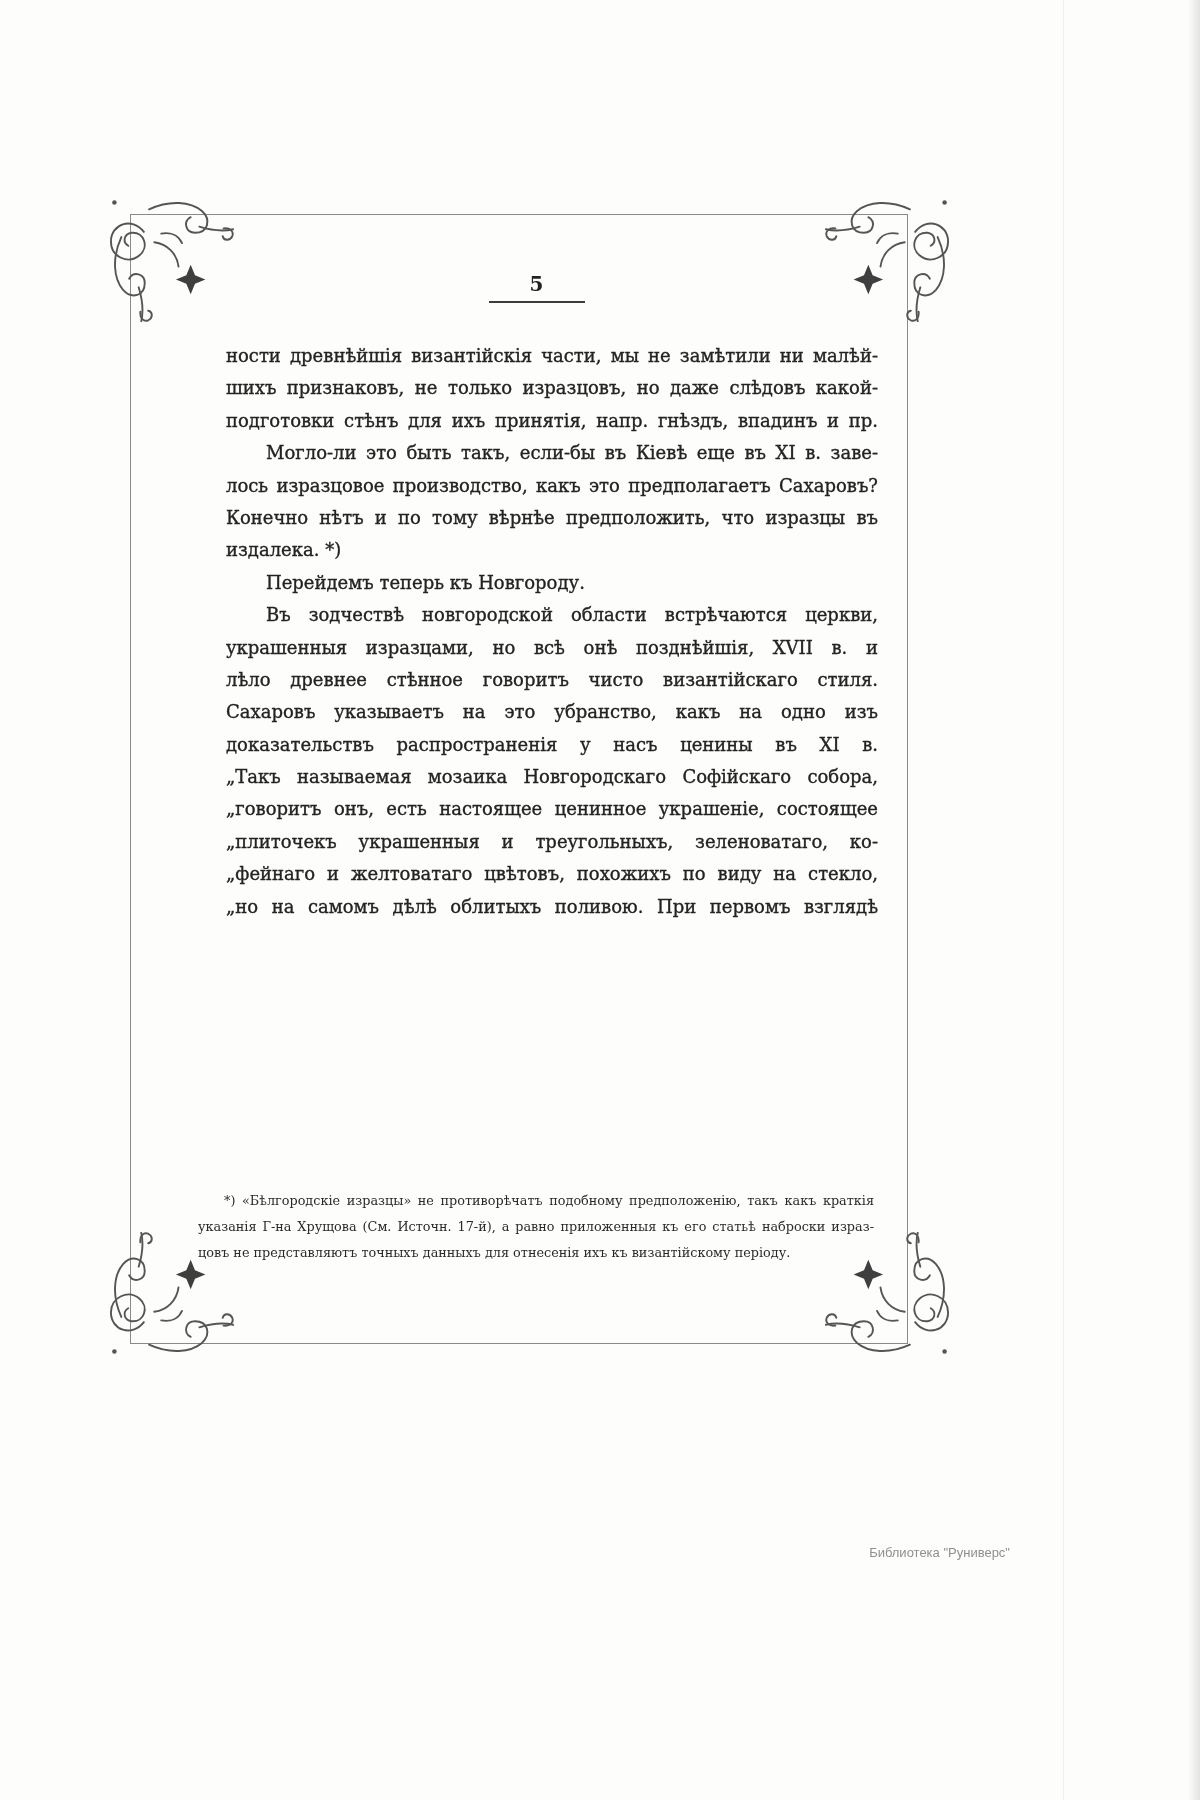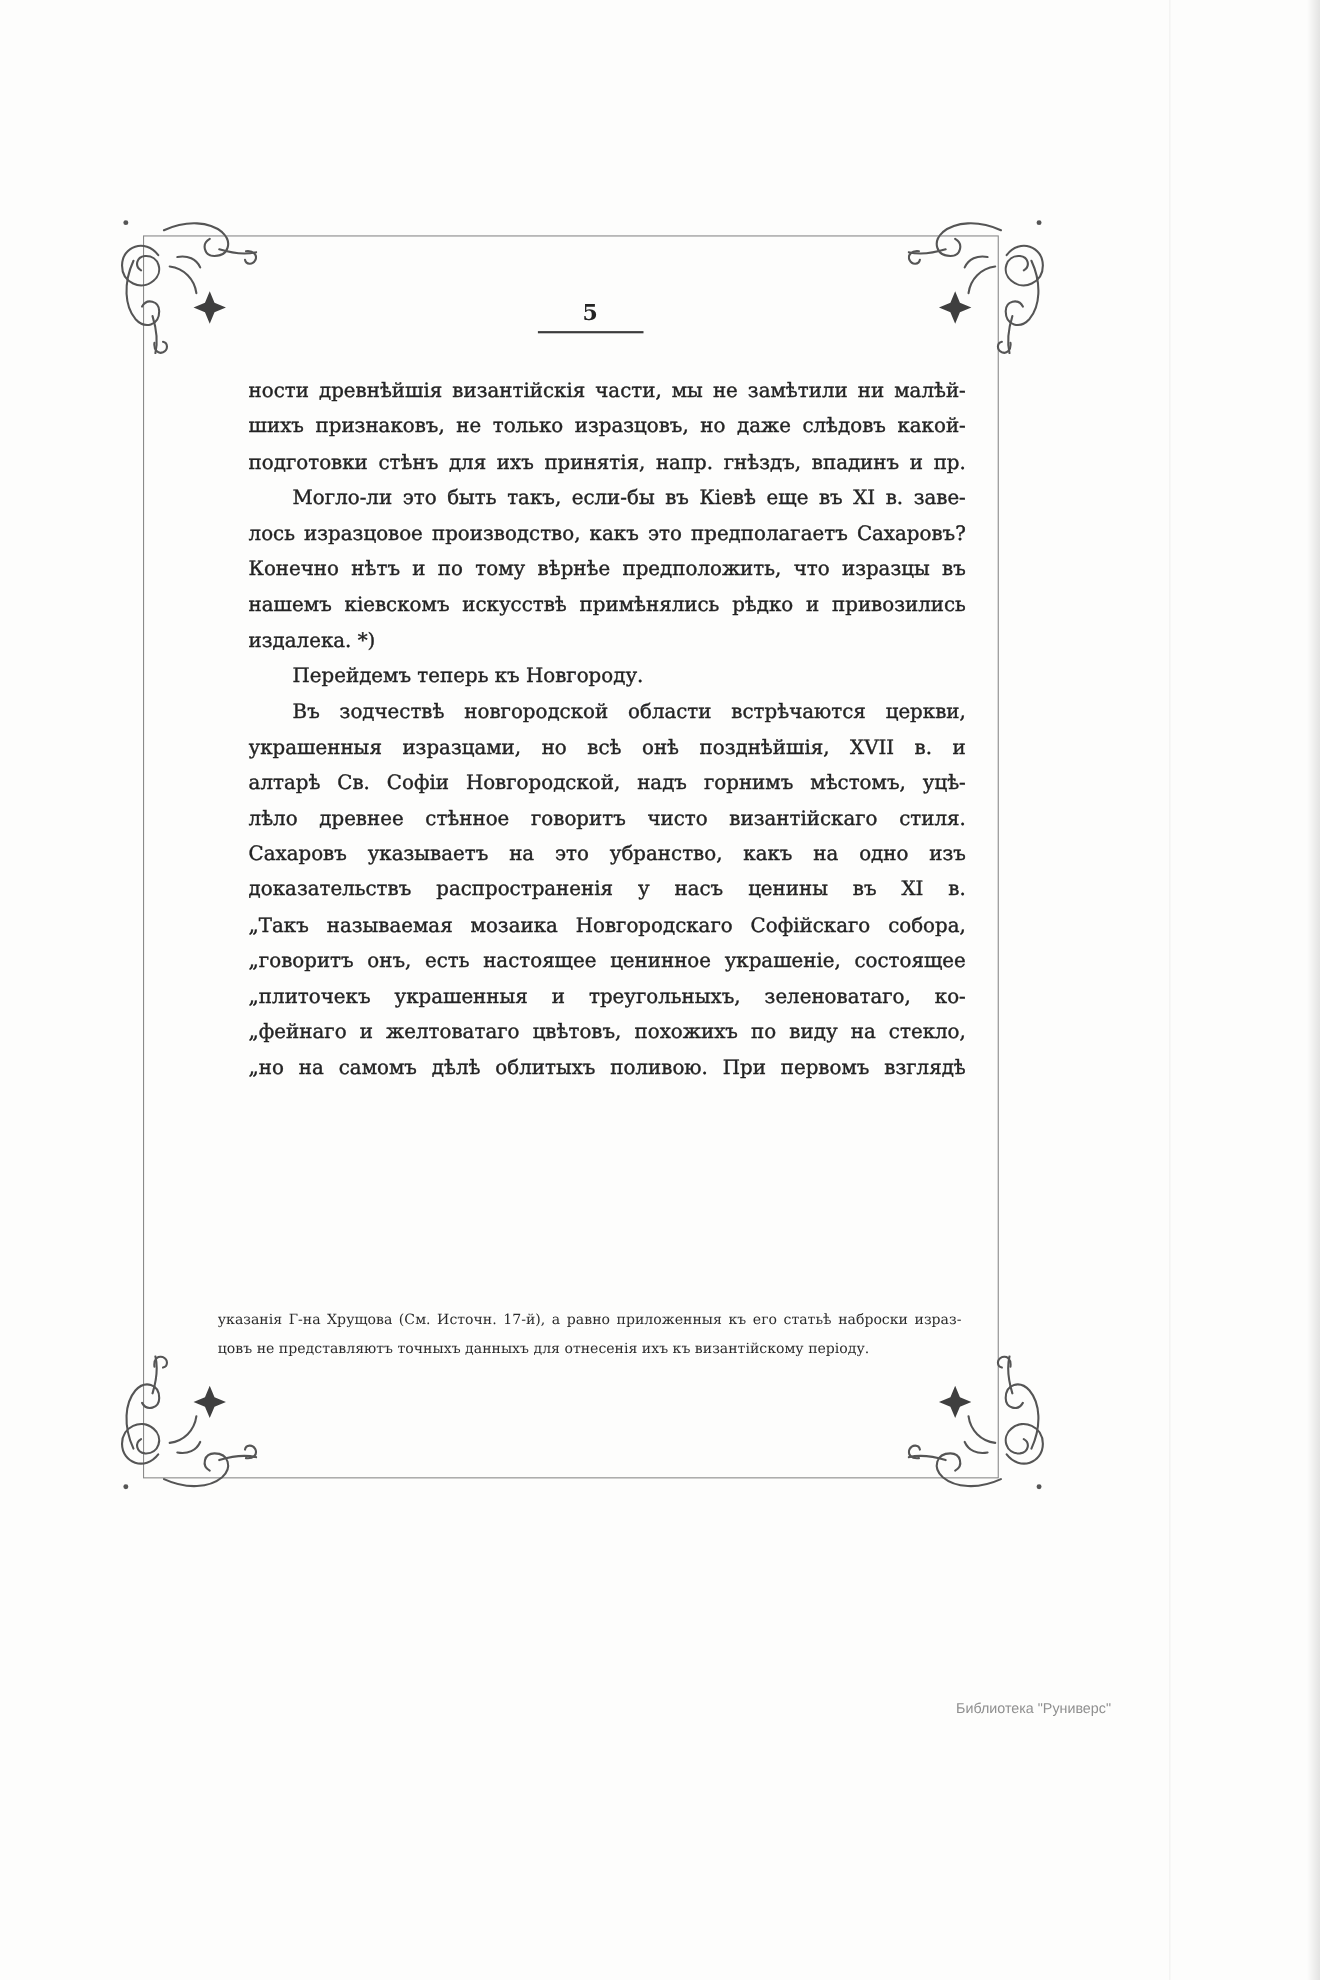--- a/index.html
+++ b/index.html
@@ -125,36 +125,35 @@
     <div class="pagenum-rule"></div>
   </div>
 
   <div class="main-text">
       <div class="line full">ности древнѣйшія византійскія части, мы не замѣтили ни малѣй-</div>
       <div class="line full">шихъ признаковъ, не только изразцовъ, но даже слѣдовъ какой-либо</div>
       <div class="line full">подготовки стѣнъ для ихъ принятія, напр. гнѣздъ, впадинъ и пр.</div>
       <div class="line full ind">Могло-ли это быть такъ, если-бы въ Кіевѣ еще въ XI в. заве-</div>
       <div class="line full">лось изразцовое производство, какъ это предполагаетъ Сахаровъ?</div>
       <div class="line full">Конечно нѣтъ и по тому вѣрнѣе предположить, что изразцы въ</div>
-      <div class="line full">нашемъ кіевскомъ искусствѣ примѣнялись рѣдко и привозились</div>
       <div class="line">издалека. *)</div>
       <div class="line ind">Перейдемъ теперь къ Новгороду.</div>
       <div class="line full ind">Въ зодчествѣ новгородской области встрѣчаются церкви,</div>
       <div class="line full">украшенныя изразцами, но всѣ онѣ позднѣйшія, XVII в. и</div>
-      <div class="line full">алтарѣ Св. Софіи Новгородской, надъ горнимъ мѣстомъ, уцѣ-</div>
       <div class="line full">лѣло древнее стѣнное говоритъ чисто византійскаго стиля.</div>
       <div class="line full">Сахаровъ указываетъ на это убранство, какъ на одно изъ</div>
       <div class="line full">доказательствъ распространенія у насъ ценины въ XI в.</div>
       <div class="line full">„Такъ называемая мозаика Новгородскаго Софійскаго собора,</div>
       <div class="line full">„говоритъ онъ, есть настоящее ценинное украшеніе, состоящее</div>
       <div class="line full">„плиточекъ украшенныя и треугольныхъ, зеленоватаго, ко-</div>
       <div class="line full">„фейнаго и желтоватаго цвѣтовъ, похожихъ по виду на стекло,</div>
       <div class="line full">„но на самомъ дѣлѣ облитыхъ поливою. При первомъ взглядѣ</div>
     </div>
 
   <div class="footnote">
+      <div class="line full ind">*) «Бѣлгородскіе изразцы» не противорѣчатъ подобному предположенію, такъ какъ краткія</div>
       <div class="line full">указанія Г-на Хрущова (См. Источн. 17-й), а равно приложенныя къ его статьѣ наброски израз-</div>
       <div class="line">цовъ не представляютъ точныхъ данныхъ для отнесенія ихъ къ византійскому періоду.</div>
     </div>
 
   <div class="watermark">Библиотека "Руниверс"</div>
 
 </div>
 
 </body></html>

